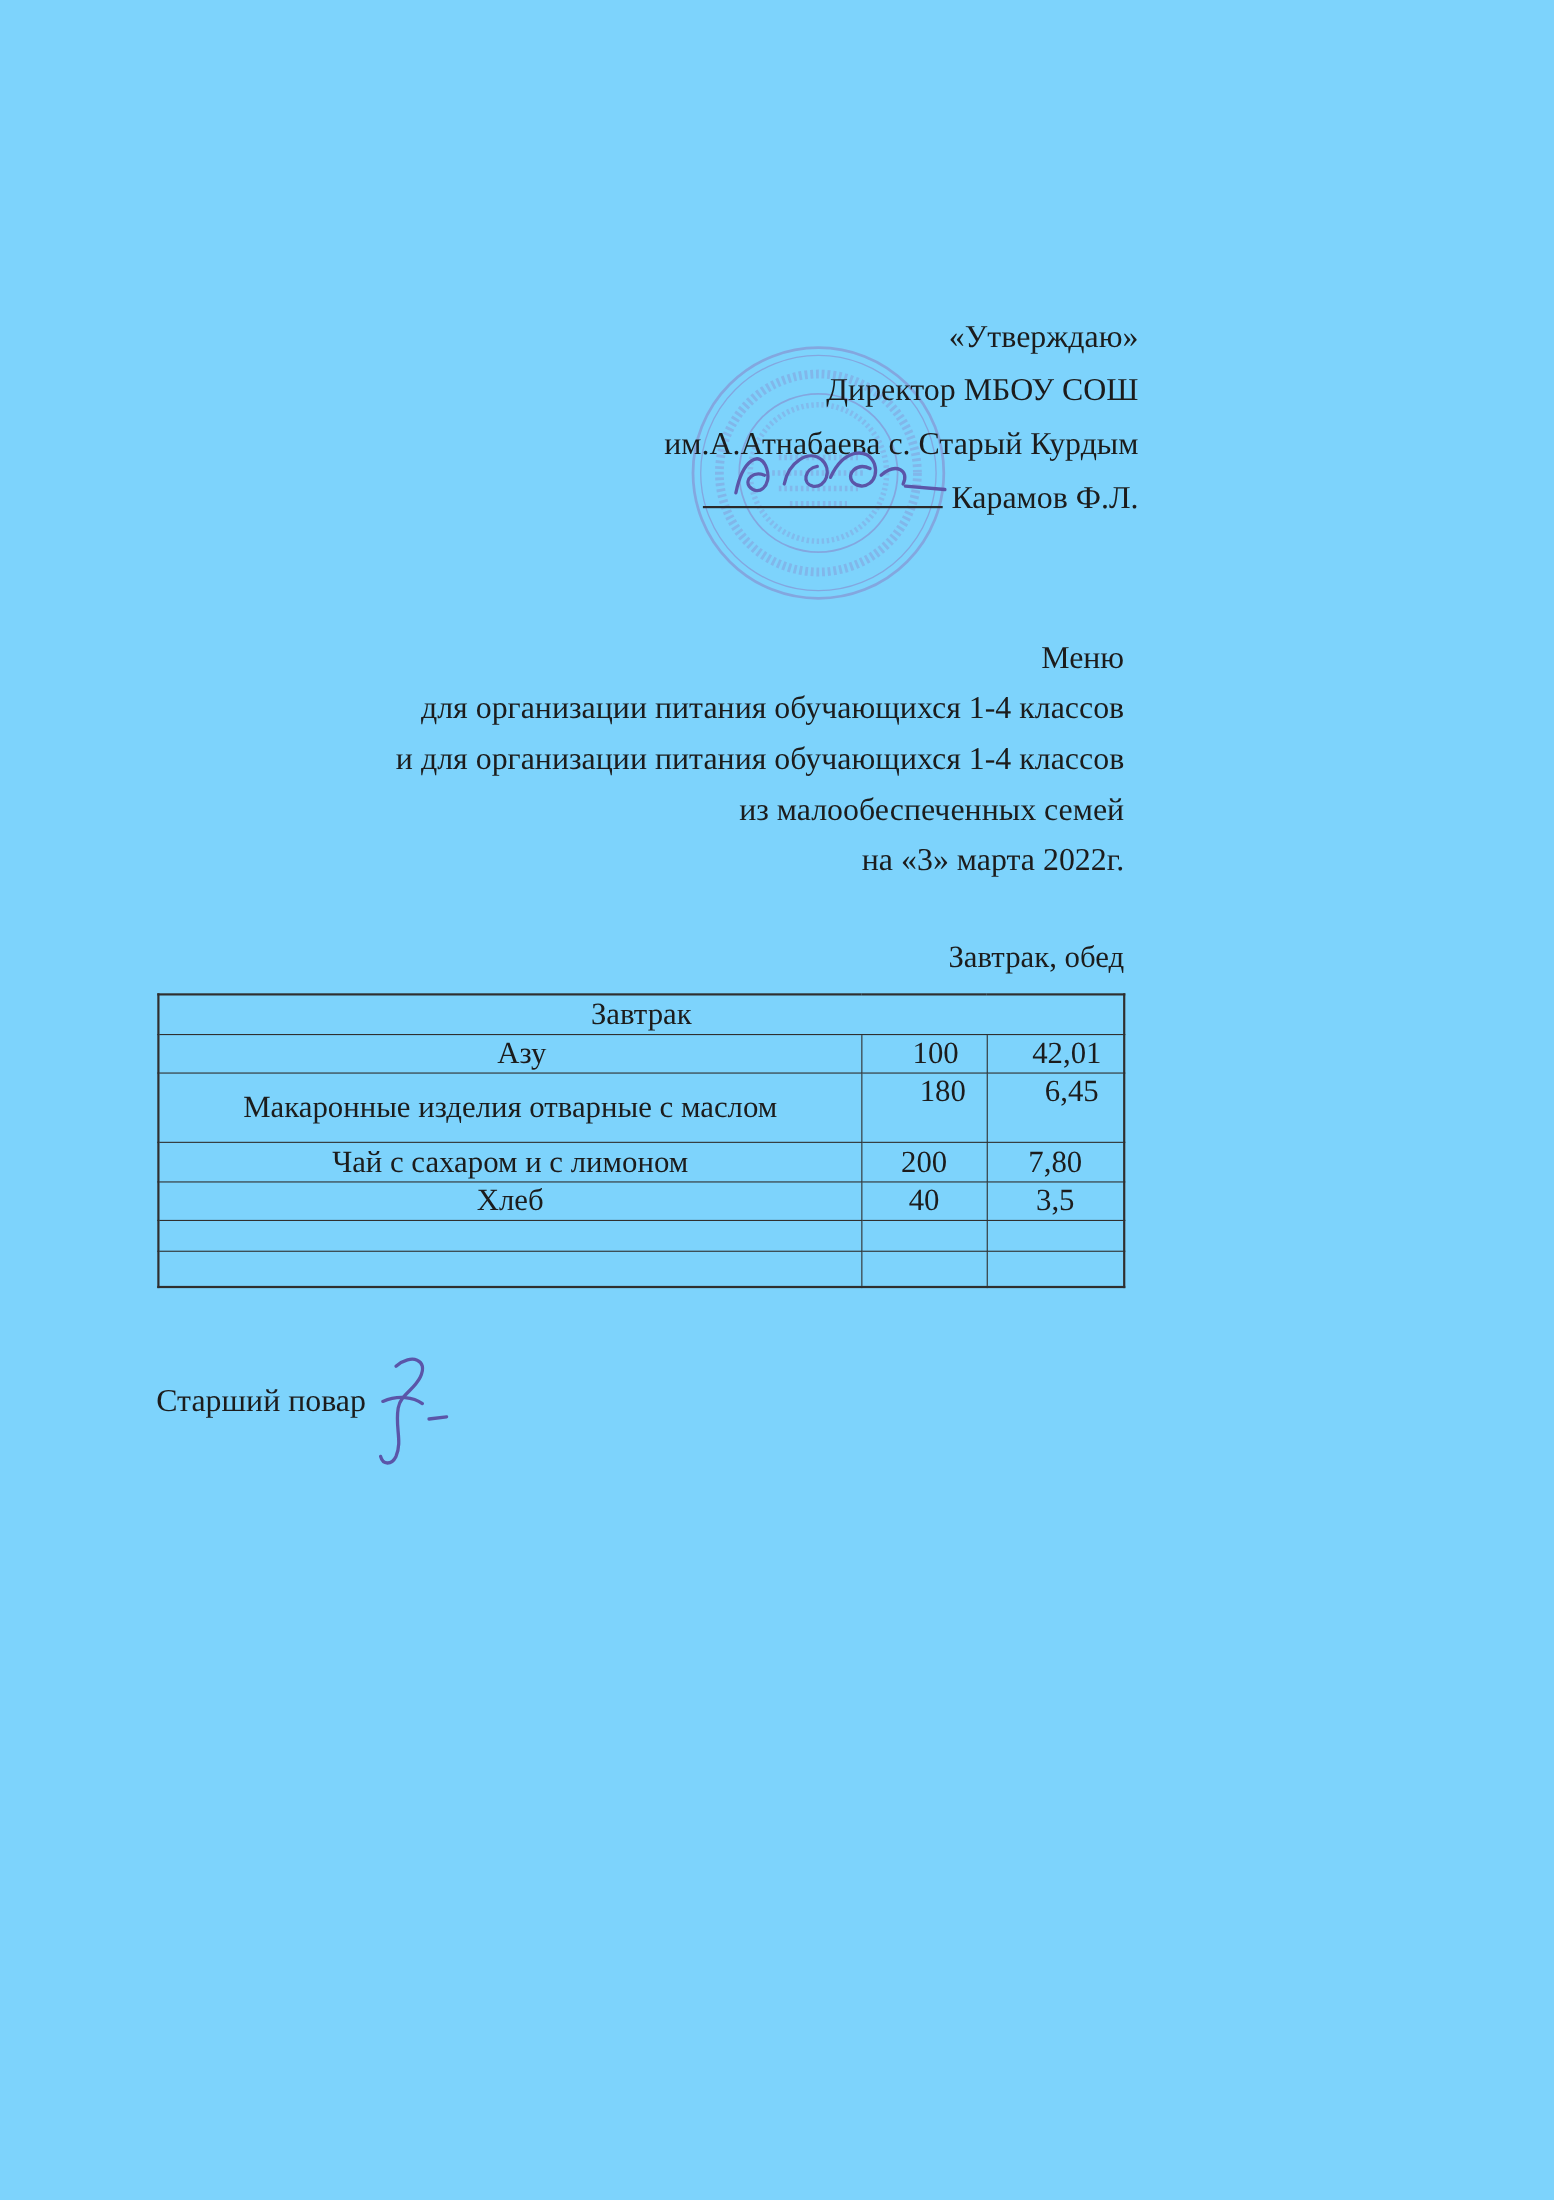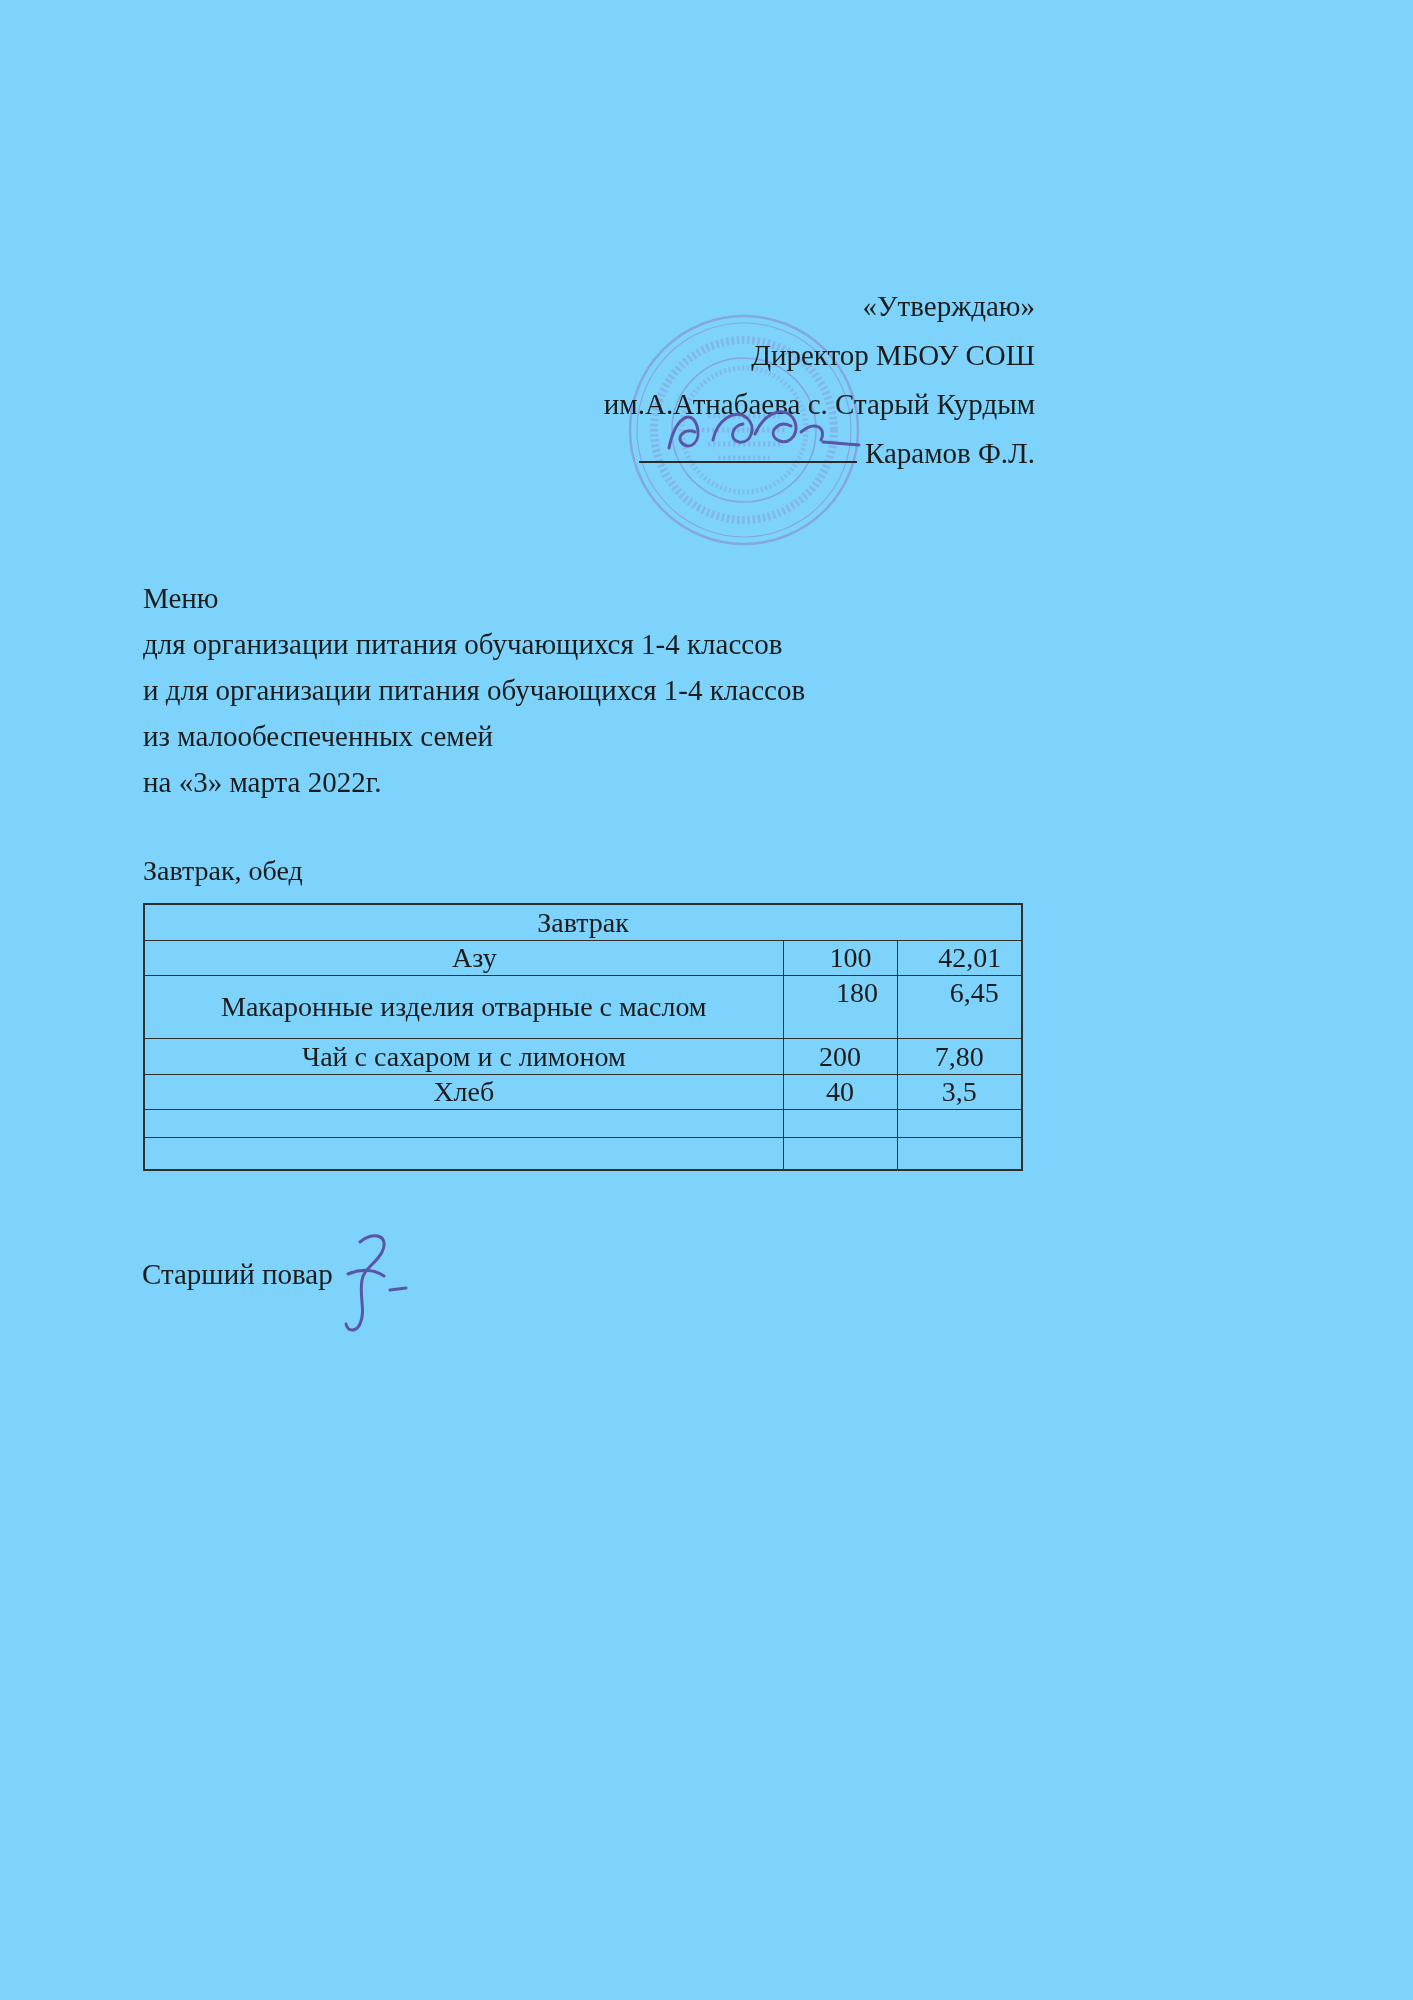--- a/index.html
+++ b/index.html
@@ -53,21 +53,21 @@
     position: absolute;
     left: 318px;
     top: 1228px;
     z-index: 3;
   }
   
   .content {
     position: absolute;
     left: 143px;
     width: 879px;
-    text-align: left;
+    text-align: right;
     font-size: 29px;
   }
   .title-block { top: 575px; line-height: 46px; }
   .title-block div { margin-bottom: 0; }
   .meals-caption { top: 855px; font-size: 28px; }
   
   .menu-table-wrap { position: absolute; left: 143px; top: 903px; width: 880px; }
   table.menu {
     border-collapse: collapse;
     width: 100%;

